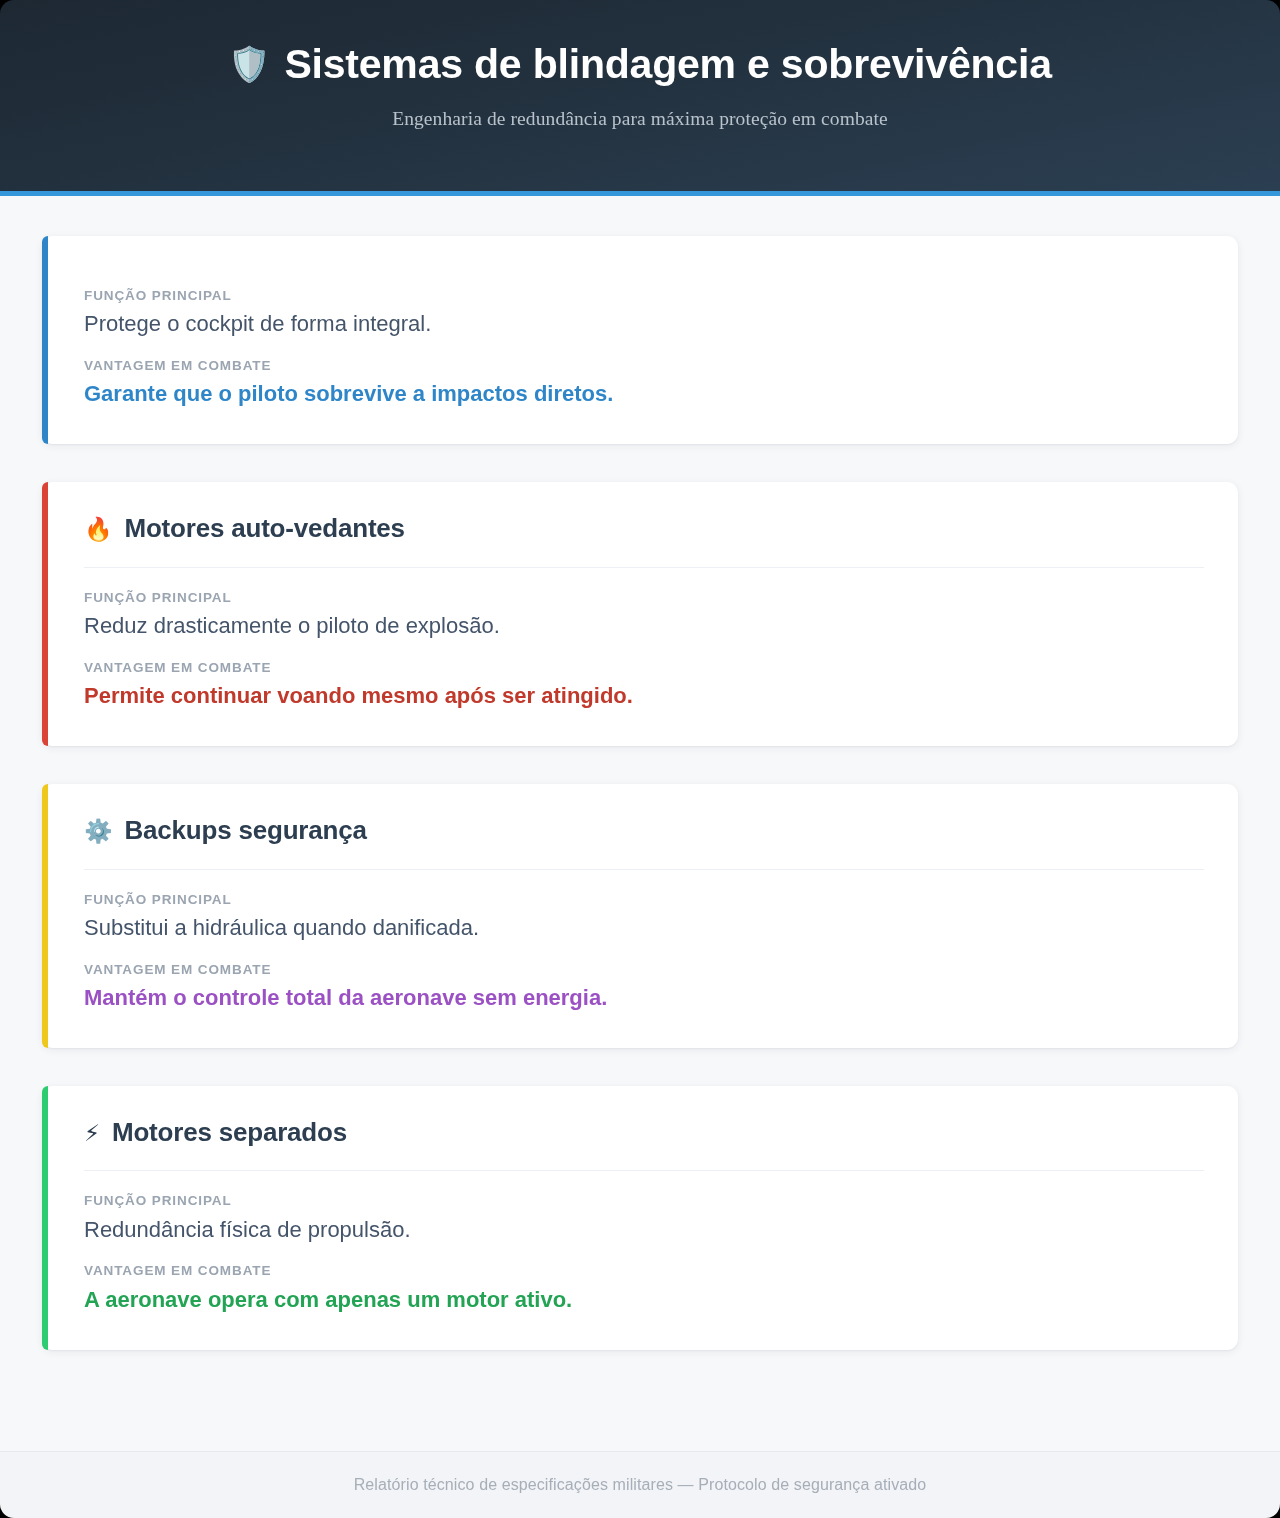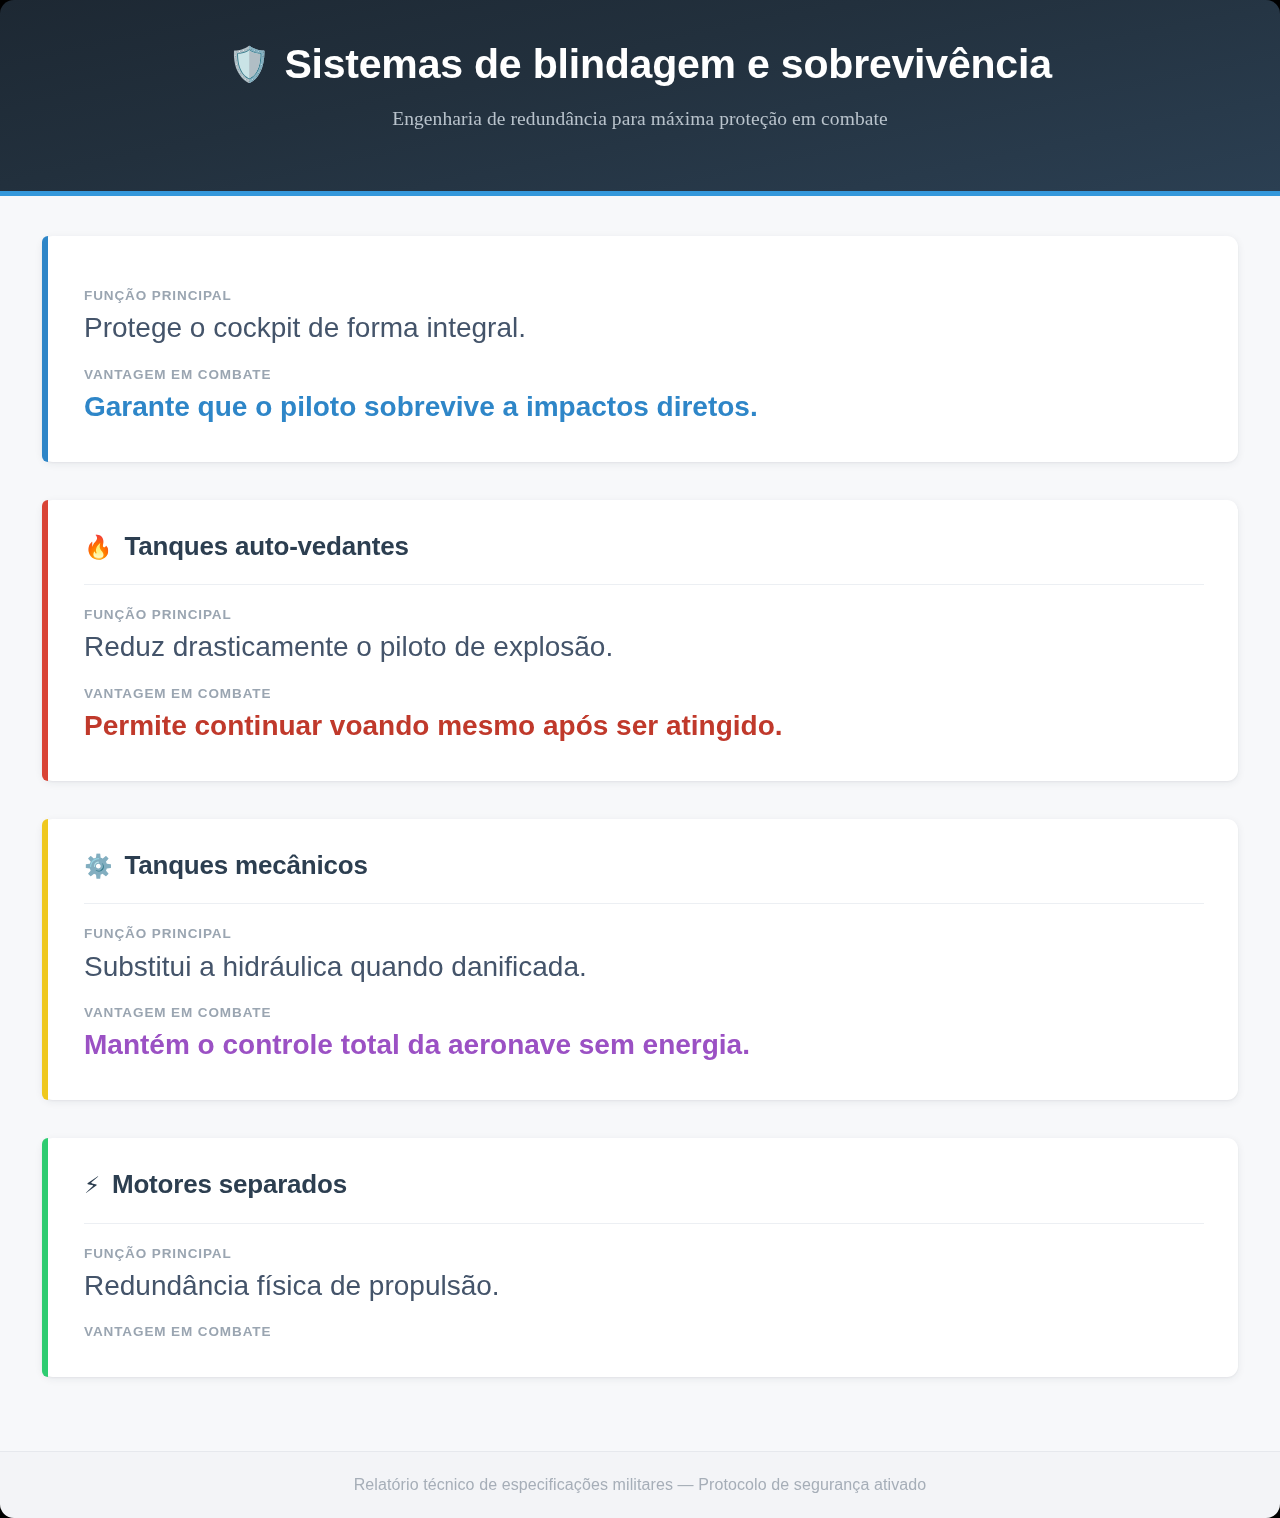--- a/index.html
+++ b/index.html
@@ -109,21 +109,21 @@
   .field-label {
     font-size: 13.5px;
     font-weight: bold;
     color: #9aa5b1;
     letter-spacing: 0.9px;
     text-transform: uppercase;
     line-height: 1.5;
   }
 
   .field-value {
-    font-size: 28px;
+    font-size: 22px;
     color: #44546a;
     line-height: 1.45;
     margin-top: 2px;
     margin-bottom: 16px;
   }
 
   .field-value.highlight {
     font-weight: bold;
     color: var(--accent, #3498db);
     margin-bottom: 0;
@@ -164,50 +164,51 @@
       <div class="card-body">
         <div class="field-label">FUNÇÃO PRINCIPAL</div>
         <div class="field-value">Protege o cockpit de forma integral.</div>
         <div class="field-label">VANTAGEM EM COMBATE</div>
         <div class="field-value highlight" style="--accent:#2e86c8">Garante que o piloto sobrevive a impactos diretos.</div>
       </div>
     </div>
 
     <div class="card" style="--accent:#d94436">
       <div class="card-title">
-        <span class="card-emoji">🔥</span><span>Tanques auto-vedantes</span>
+        <span class="card-emoji">🔥</span><span>Motores auto-vedantes</span>
       </div>
       <div class="card-body">
         <div class="field-label">FUNÇÃO PRINCIPAL</div>
         <div class="field-value">Reduz drasticamente o piloto de explosão.</div>
         <div class="field-label">VANTAGEM EM COMBATE</div>
         <div class="field-value highlight" style="--accent:#c0392b">Permite continuar voando mesmo após ser atingido.</div>
       </div>
     </div>
 
     <div class="card" style="--accent:#efc81e">
       <div class="card-title">
-        <span class="card-emoji">⚙️</span><span>Tanques mecânicos</span>
+        <span class="card-emoji">⚙️</span><span>Backups segurança</span>
       </div>
       <div class="card-body">
         <div class="field-label">FUNÇÃO PRINCIPAL</div>
         <div class="field-value">Substitui a hidráulica quando danificada.</div>
         <div class="field-label">VANTAGEM EM COMBATE</div>
         <div class="field-value highlight" style="--accent:#9b51c4">Mantém o controle total da aeronave sem energia.</div>
       </div>
     </div>
 
     <div class="card" style="--accent:#2ecc71">
       <div class="card-title">
         <span class="card-emoji">⚡</span><span>Motores separados</span>
       </div>
       <div class="card-body">
         <div class="field-label">FUNÇÃO PRINCIPAL</div>
         <div class="field-value">Redundância física de propulsão.</div>
         <div class="field-label">VANTAGEM EM COMBATE</div>
+        <div class="field-value highlight" style="--accent:#23a455">A aeronave opera com apenas um motor ativo.</div>
       </div>
     </div>
 
   </div>
 
   <div class="footer">
     <span class="footer-text">Relatório técnico de especificações militares — Protocolo de segurança ativado</span>
   </div>
 
 </div>

